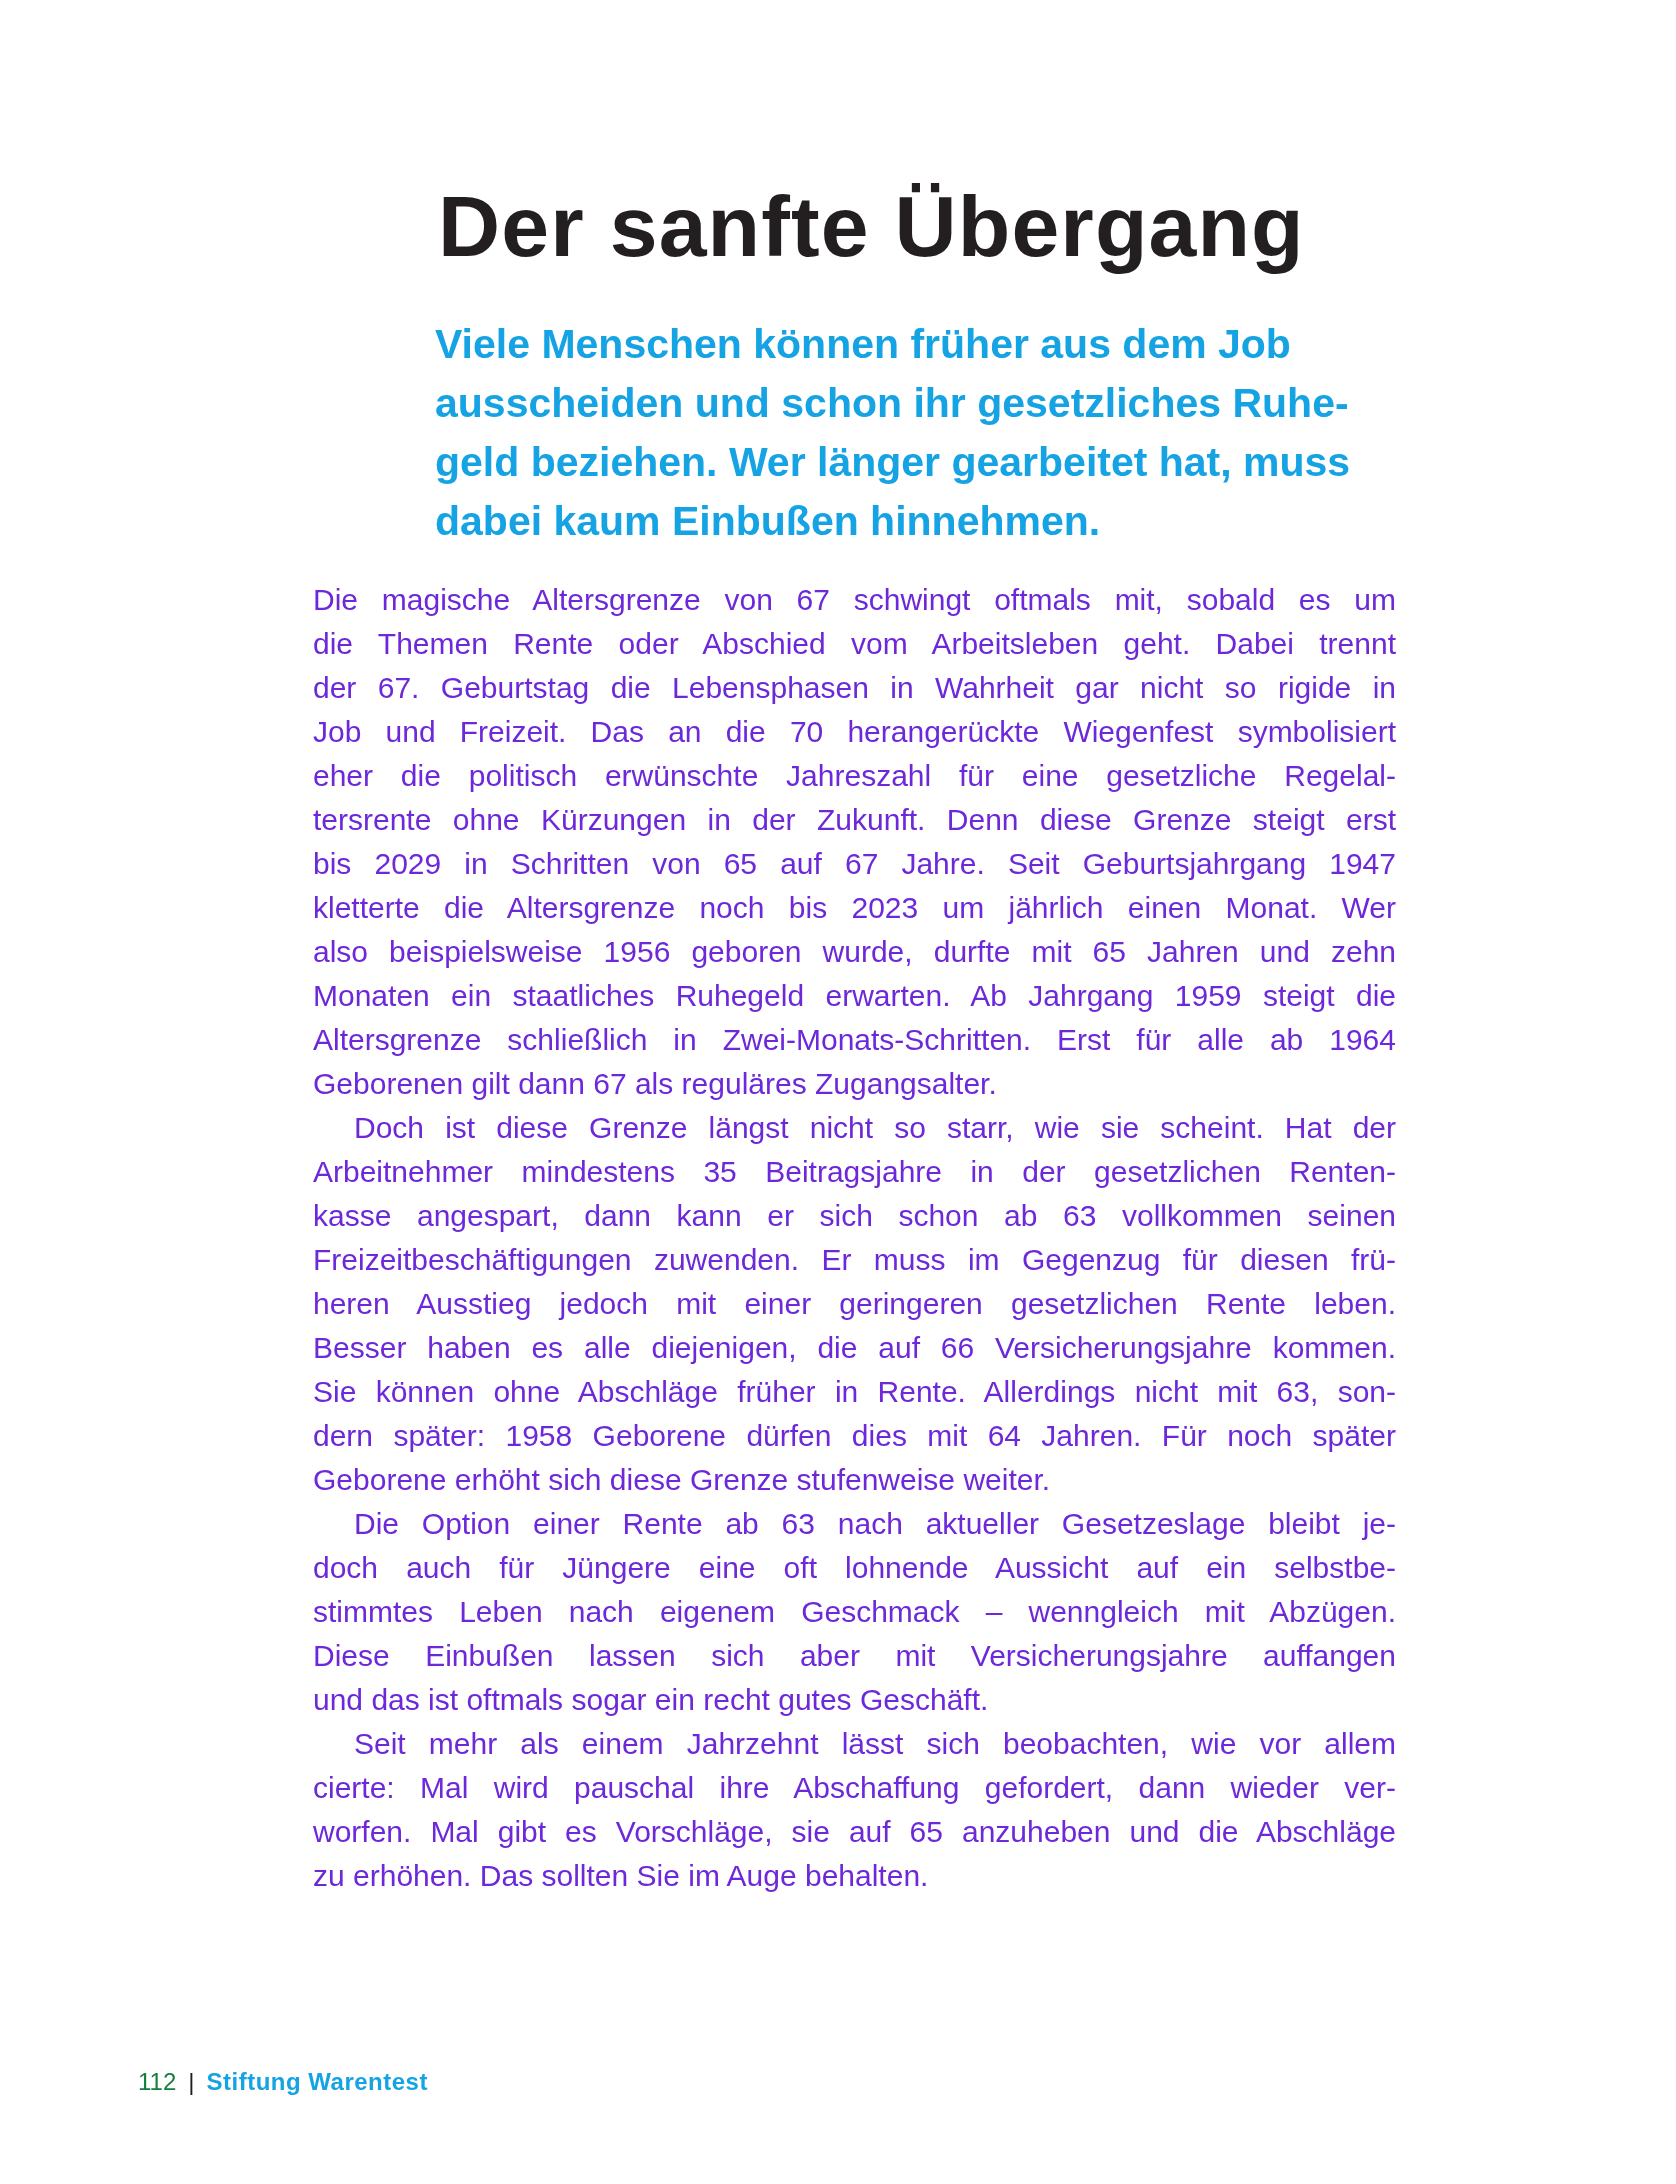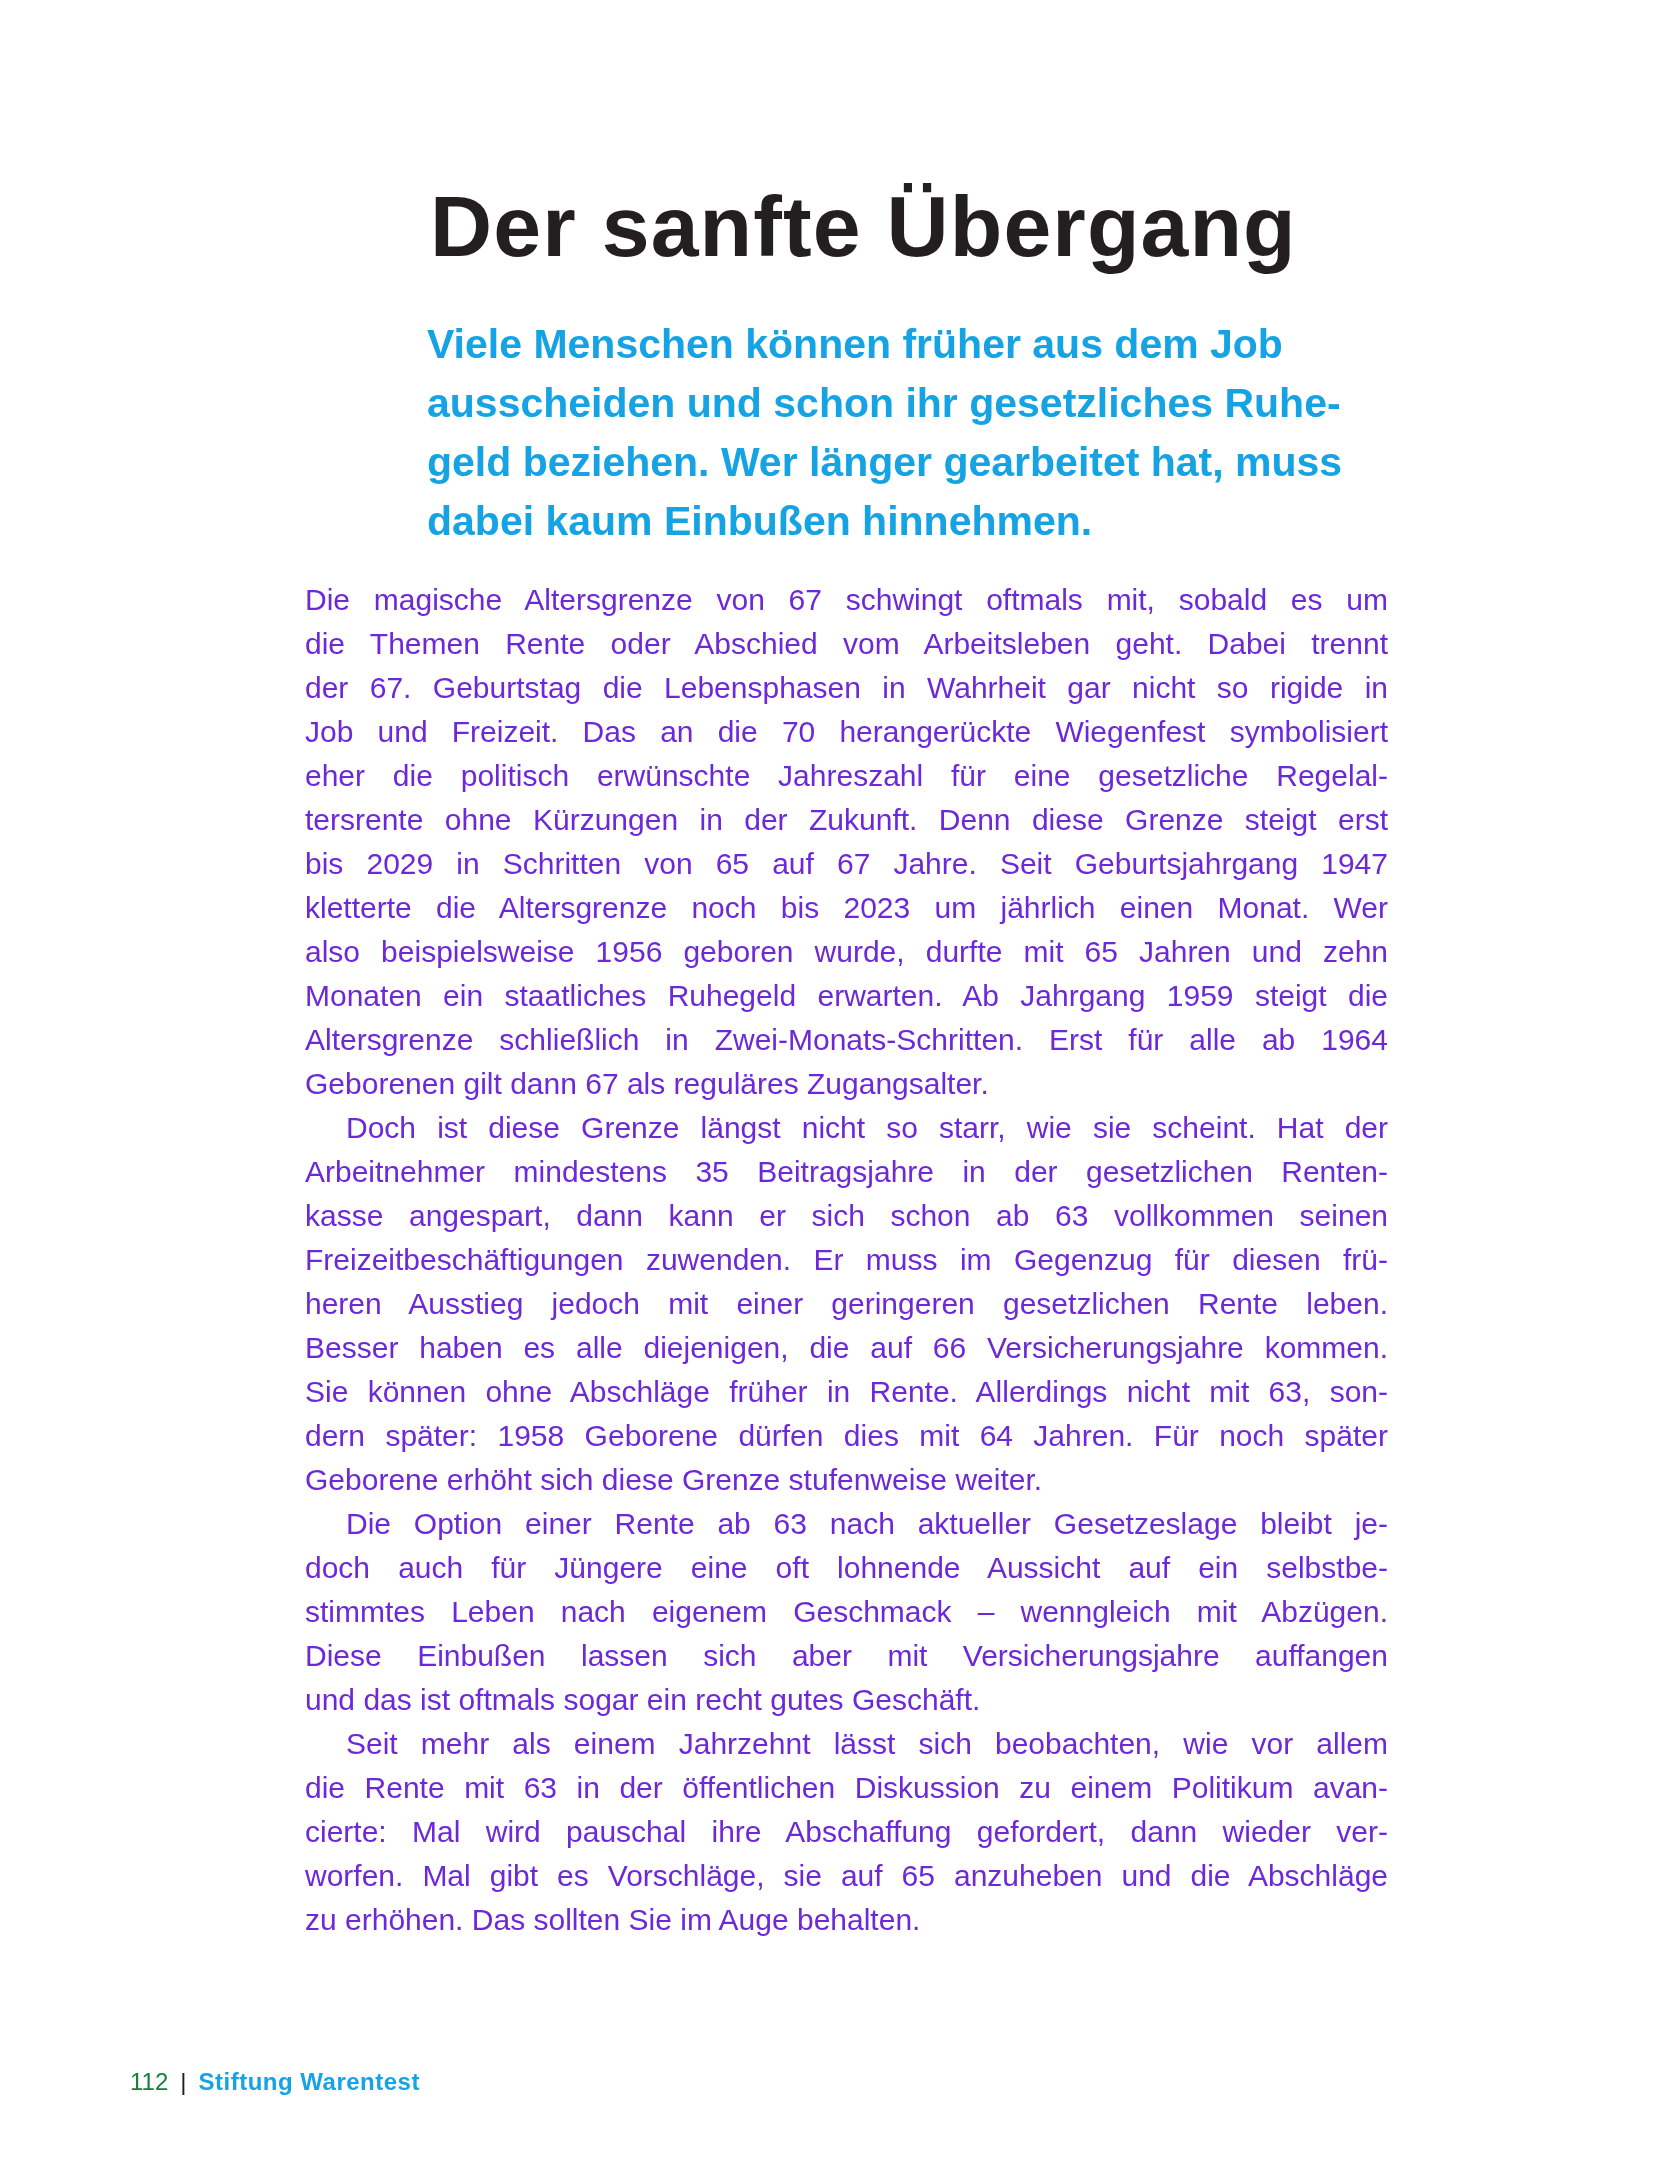--- a/index.html
+++ b/index.html
@@ -10,21 +10,21 @@
   body {
     width: 1677px;
     height: 2185px;
     position: relative;
     overflow: hidden;
     font-family: "Liberation Sans", sans-serif;
     color: #231f20;
   }
   .page {
     position: absolute;
-    left: 8px; top: 0;
+    left: 16px; top: 0;
     width: 1334px;
     height: 2185px;
     background: #ffffff;
   }
   .title {
     position: absolute;
     left: 422px;
     top: 179px;
     margin: 0;
     font-family: "Liberation Sans", sans-serif;
@@ -144,21 +144,20 @@
     <p class="para">
       <span class="line indent" style="white-space: normal;">Die Option einer Rente ab 63 nach aktueller Gesetzeslage bleibt je-</span>
       <span class="line" style="white-space: normal;">doch auch für Jüngere eine oft lohnende Aussicht auf ein selbstbe-</span>
       <span class="line" style="white-space: normal;">stimmtes Leben nach eigenem Geschmack – wenngleich mit Abzügen.</span>
       <span class="line" style="white-space: normal;">Diese Einbußen lassen sich aber mit Versicherungsjahre auffangen</span>
       <span class="line last" style="white-space: normal;">und das ist oftmals sogar ein recht gutes Geschäft.</span>
     </p>
 
     <p class="para">
       <span class="line indent" style="white-space: normal;">Seit mehr als einem Jahrzehnt lässt sich beobachten, wie vor allem</span>
-      <span class="line" style="white-space: normal;">die Rente mit 63 in der öffentlichen Diskussion zu einem Politikum avan-</span>
       <span class="line" style="white-space: normal;">cierte: Mal wird pauschal ihre Abschaffung gefordert, dann wieder ver-</span>
       <span class="line" style="white-space: normal;">worfen. Mal gibt es Vorschläge, sie auf 65 anzuheben und die Abschläge</span>
       <span class="line last" style="white-space: normal;">zu erhöhen. Das sollten Sie im Auge behalten.</span>
     </p>
 
   </div>
 
   <div class="footer">
     <span class="page-number">112</span><span class="footer-sep">|</span><span class="publisher">Stiftung Warentest</span>
   </div>

